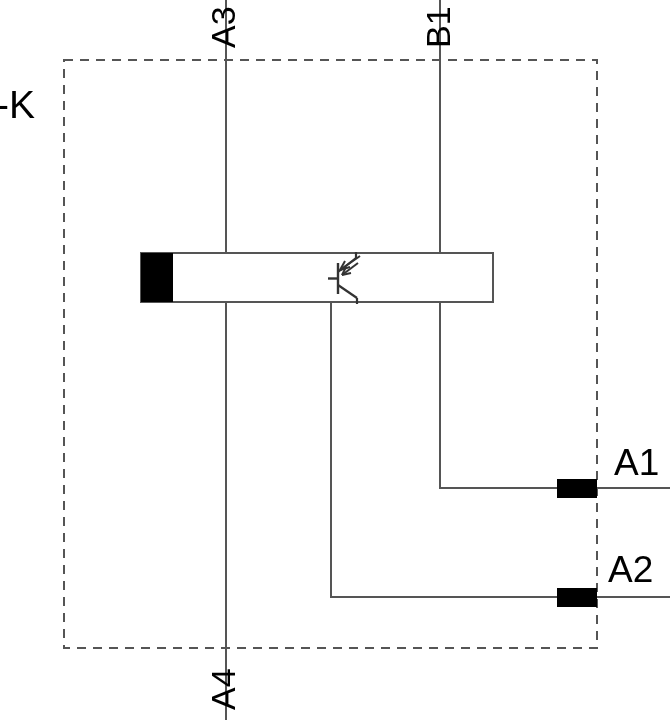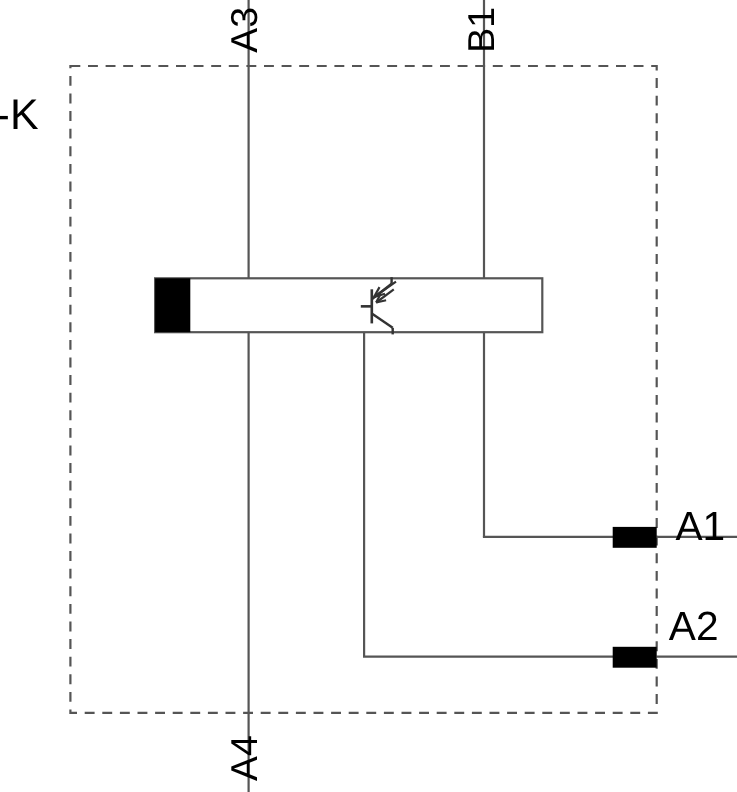--- a/index.html
+++ b/index.html
@@ -40,21 +40,20 @@
     transform: rotate(-90deg);
   }
   #label-K {
     font-size: 39px;
     left: -4px;
     top: 85px;
   }
   #label-A1 {
     left: 614px;
     top: 444px;
-    margin-top: 16px;
   }
   #label-A2 {
     left: 608px;
     top: 551px;
   }
   #label-A3 {
     left: 206px;
     top: 48px;
   }
   #label-B1 {

